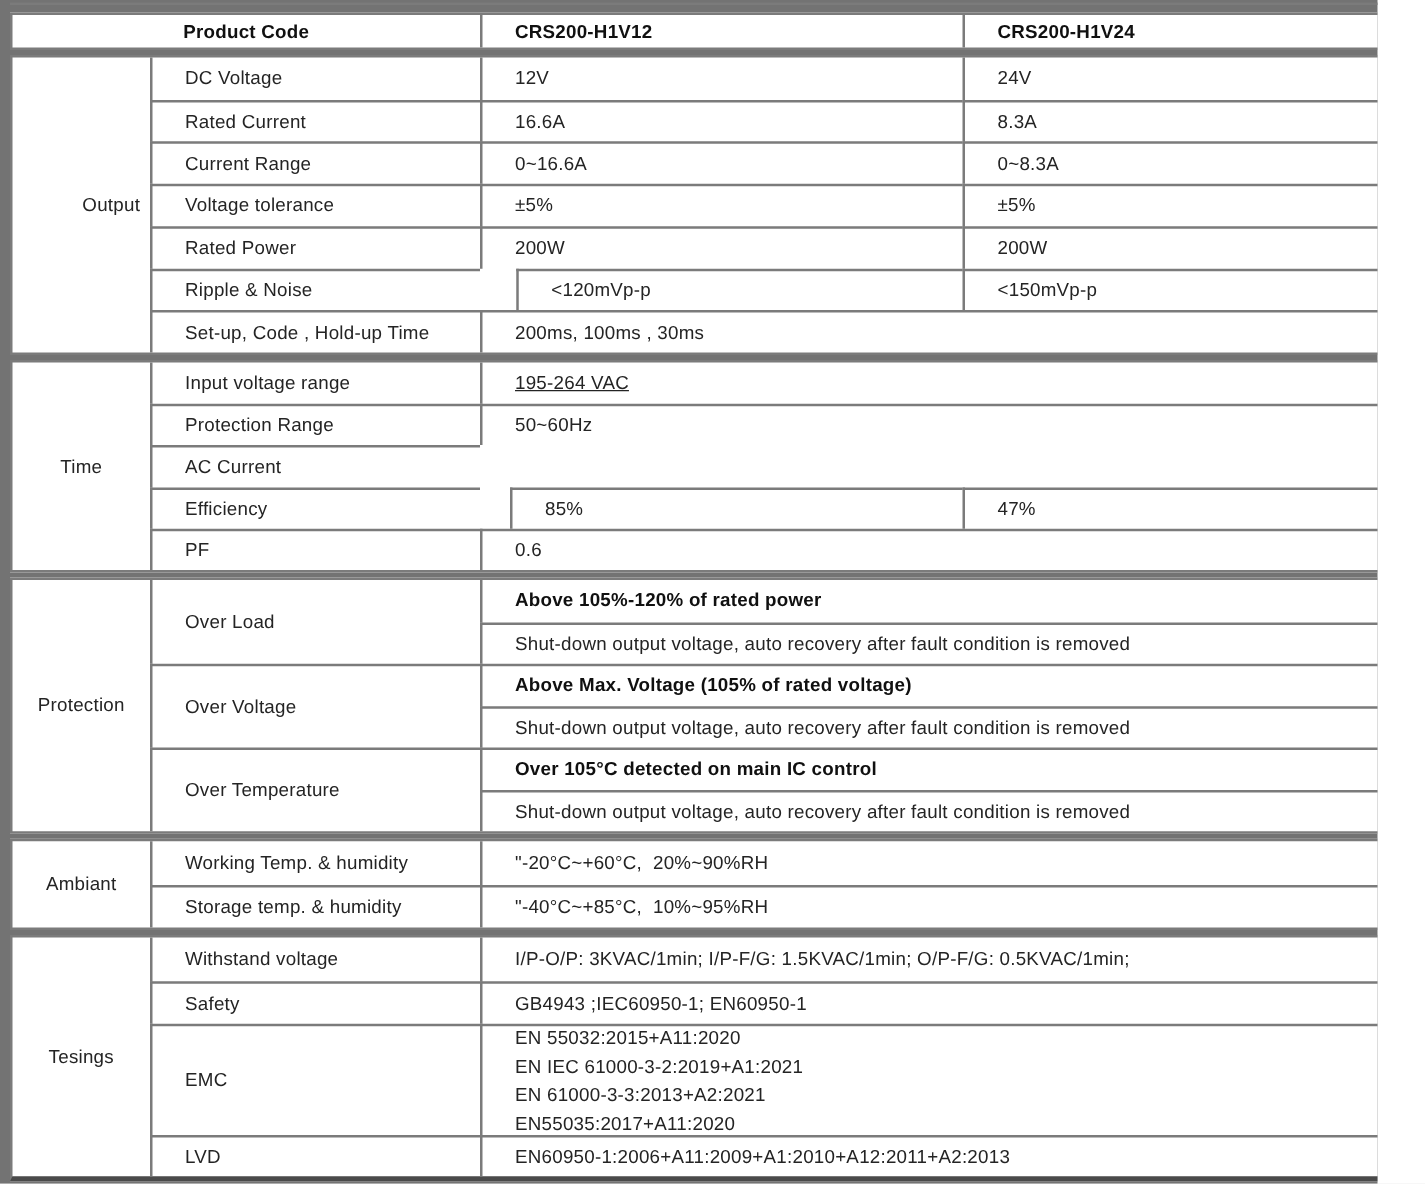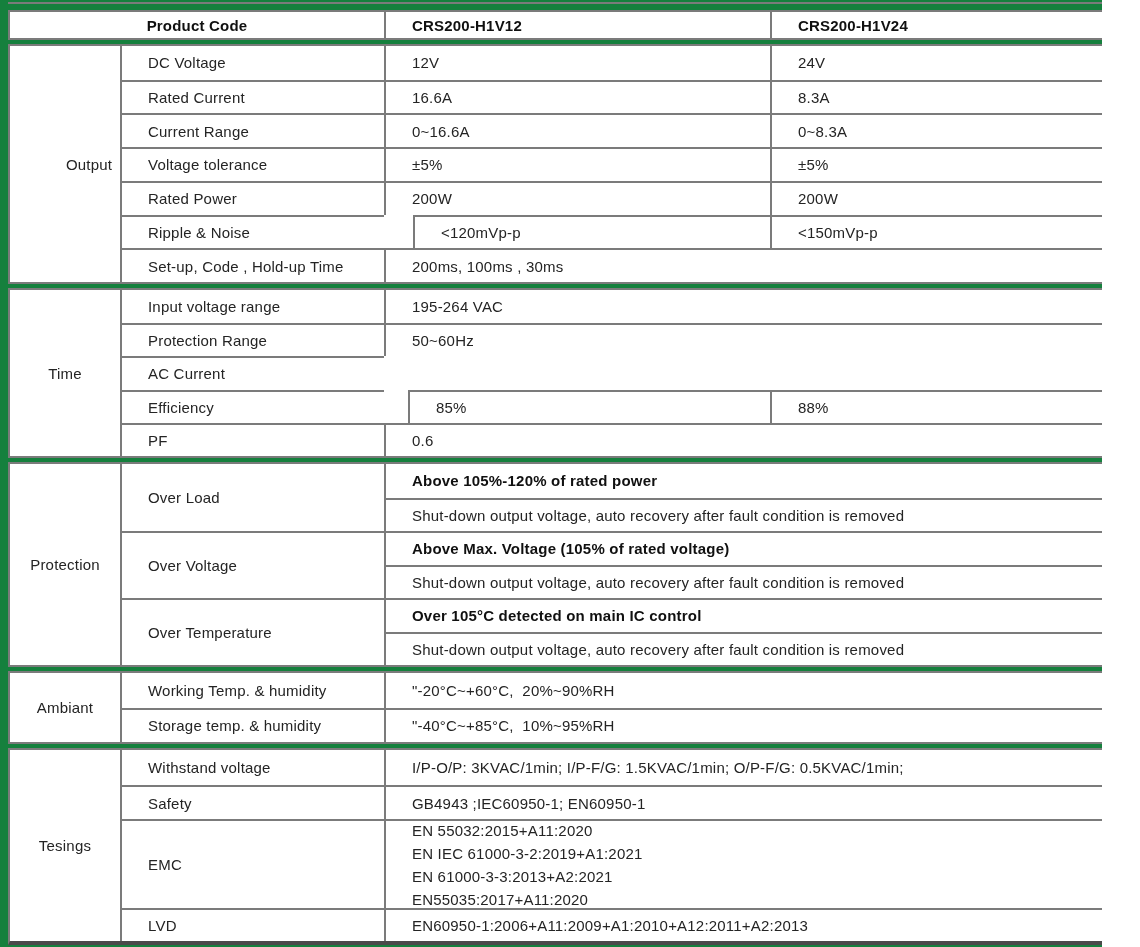--- a/index.html
+++ b/index.html
@@ -1,20 +1,20 @@
 <!DOCTYPE html>
 <html><head>
 <meta charset="utf-8">
 <style>
   html, body { margin: 0; padding: 0; background: #ffffff; }
   .page {
     position: relative;
     width: 1102px;
     height: 947px;
-    background: #15803d;
+    background: #737373;
     font-family: "Liberation Sans", "DejaVu Sans", sans-serif;
     color: #222222;
     overflow: hidden;
   }
   .top-rule {
     position: absolute;
     top: 2px;
     left: 8px;
     width: 1132px;
     height: 2px;
@@ -100,30 +100,30 @@
       <div class="c value bl bt" style="grid-row:6; grid-column:4;">&lt;150mVp-p</div>
 
       <div class="c param bl bt" style="grid-row:7; grid-column:2;">Set-up, Code , Hold-up Time</div>
       <div class="c value bl bt" style="grid-row:7; grid-column:3/5;">200ms, 100ms , 30ms</div>
     </div>
 
     <div class="section body4 input">
       <div class="c sec-label" style="grid-row:1/6; grid-column:1;">Time</div>
 
       <div class="c param bl" style="grid-row:1; grid-column:2;">Input voltage range</div>
-      <div class="c value bl" style="grid-row:1; grid-column:3/5;">195-264 VAC</div>
+      <div class="c value bl" style="grid-row:1; grid-column:3/5;text-decoration:underline;">195-264 VAC</div>
 
       <div class="c param bl bt" style="grid-row:2; grid-column:2;">Protection Range</div>
       <div class="c value bl bt" style="grid-row:2; grid-column:3/5;">50~60Hz</div>
 
       <div class="c param bl bt" style="grid-row:3; grid-column:2;">AC Current</div>
 
       <div class="c param bl bt" style="grid-row:4; grid-column:2;">Efficiency</div>
       <div class="c value bl bt" style="grid-row:4; grid-column:3;margin-left:24px;">85%</div>
-      <div class="c value bl bt" style="grid-row:4; grid-column:4;">88%</div>
+      <div class="c value bl bt" style="grid-row:4; grid-column:4;">47%</div>
 
       <div class="c param bl bt" style="grid-row:5; grid-column:2;">PF</div>
       <div class="c value bl bt" style="grid-row:5; grid-column:3/5;">0.6</div>
     </div>
 
     <div class="section body4 protect">
       <div class="c sec-label" style="grid-row:1/7; grid-column:1;">Protection</div>
 
       <div class="c param bl" style="grid-row:1/3; grid-column:2;">Over Load</div>
       <div class="c value bl bold" style="grid-row:1; grid-column:3/5;">Above 105%-120% of rated power</div>

